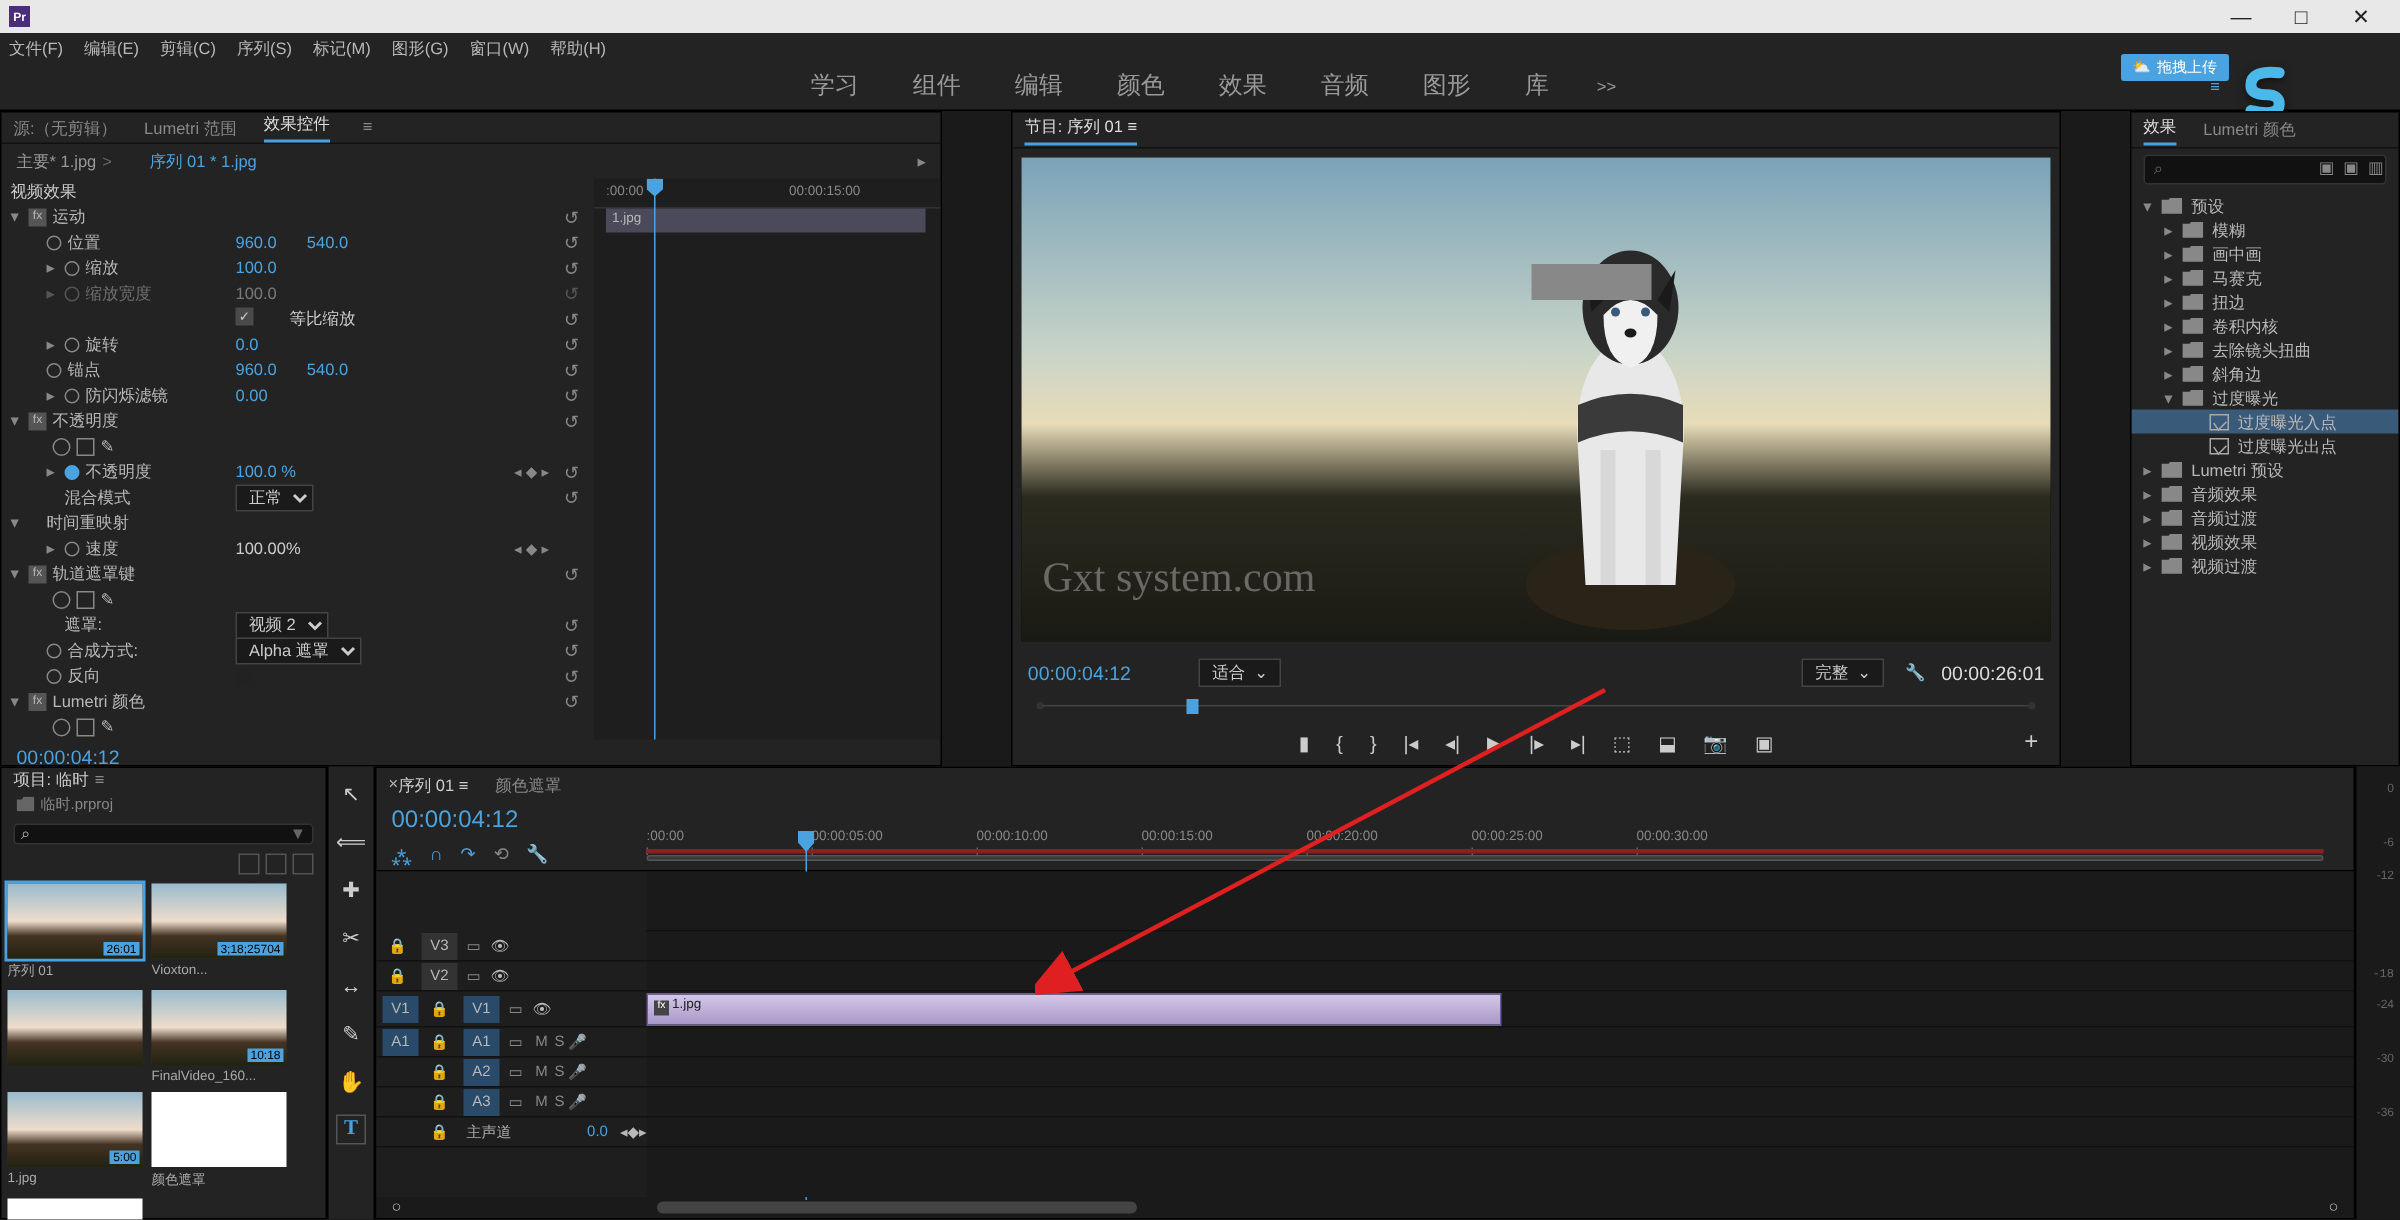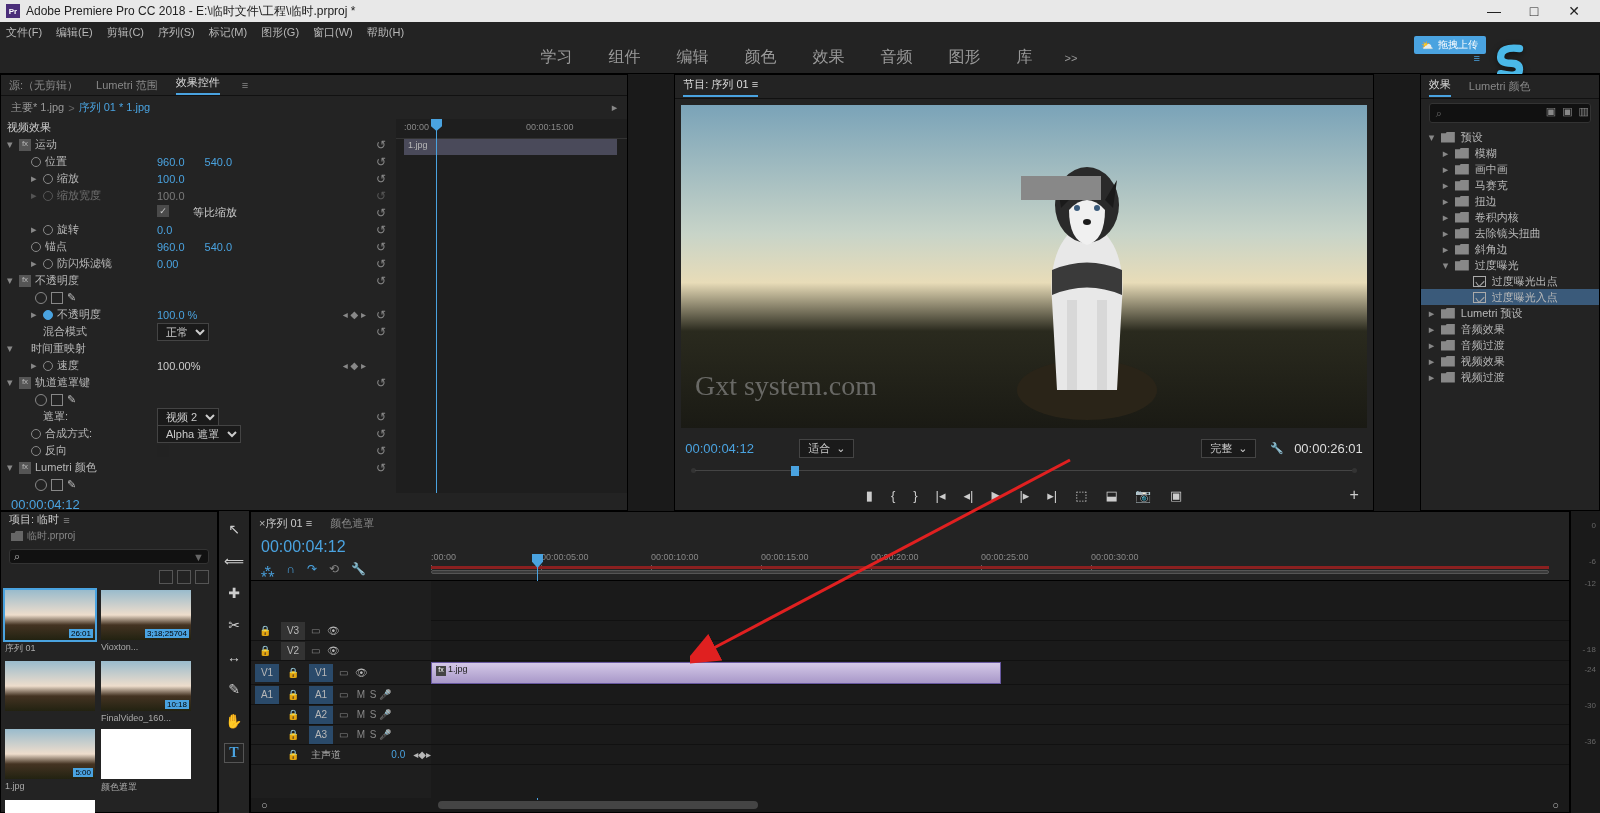--- a/index.html
+++ b/index.html
@@ -14,21 +14,21 @@
 .workspacebar .ws { margin: 0 18px; color: #999; cursor: pointer; font-size: 16px; }
 .workspacebar .overflow { margin-left: 14px; color: #999; }
 .workspacebar .listicon { position: absolute; right: 120px; color: #4aa3e0; }
 .main { display: flex; height: 437px; gap: 46px; }
 .panel { background: #232323; border: 1px solid #000; display: flex; flex-direction: column; }
 .panelhead { height: 24px; display: flex; align-items: center; padding: 0 8px; border-bottom: 1px solid #111; }
 .panelhead .tab { margin-right: 18px; color: #888; cursor: pointer; }
 .panelhead .tab.active { color: #ddd; border-bottom: 2px solid #4aa3e0; padding-bottom: 3px; }
 .panelhead .menu { color: #888; margin-left: 4px; }
 .ec-sourcehead { padding: 4px 10px; font-size: 11px; color: #999; display:flex; align-items:center;}
-.ec-sourcehead .seq { color: #4aa3e0; margin-left: 0;}
+.ec-sourcehead .seq { color: #4aa3e0; margin-left: 21px;}
 .ec-body { display: flex; height: 100%; }
 .ec-props { width: 395px; overflow-y: auto; }
 .ec-tl { flex: 1; background: #1e1e1e; position: relative; }
 .ec-row { display: flex; align-items: center; height: 17px; padding-left: 6px; position: relative; }
 .ec-row .nm { flex: 0 0 150px; display: flex; align-items: center; }
 .ec-row .vl { flex: 1; color: #4aa3e0; display:flex; gap:20px;}
 .ec-row .vl.white { color: #ccc; }
 .ec-row .tw { width: 10px; color: #888; margin-right: 2px; }
 .ec-row .fx { width: 12px; height: 12px; background: #555; margin-right: 4px; font-size:8px; text-align:center;}
 .ec-row .stop { width:10px; height:10px; border:1px solid #888; border-radius:50%; margin-right:4px;}
@@ -148,21 +148,20 @@
 select.dd { background:#1a1a1a; border:1px solid #444; color:#ccc; font-size:11px; padding:1px 4px;}
 
 .proj-filter{display:flex;justify-content:flex-end;padding:2px 8px;gap:4px;}
 .proj-filter .ic{width:14px;height:14px;border:1px solid #555;}
 </style>
 </head>
 <body>
 
 <div class="titlebar">
   <span class="icon">Pr</span>
-  <span><span>Adobe Premiere Pro CC 2018</span> - <span>E:\临时文件\工程\临时.prproj *</span></span>
   <span class="spacer"></span>
   <span class="winbtn">—</span>
   <span class="winbtn">□</span>
   <span class="winbtn">✕</span>
 </div>
 
 <div class="menubar">
   <span>文件(F)</span>
   <span>编辑(E)</span>
   <span>剪辑(C)</span>
@@ -540,29 +539,29 @@
         <div class="eff-item d1">
           <span class="tw">▸</span>
           <span class="folder"></span>
           <span>斜角边</span>
         </div>
         <div class="eff-item d1">
           <span class="tw">▾</span>
           <span class="folder"></span>
           <span>过度曝光</span>
         </div>
+        <div class="eff-item d2 sel">
+          <span class="tw"></span>
+          <span class="preset"></span>
+          <span>过度曝光入点</span>
+        </div>
         <div class="eff-item d2">
           <span class="tw"></span>
           <span class="preset"></span>
           <span>过度曝光出点</span>
-        </div>
-        <div class="eff-item d2 sel">
-          <span class="tw"></span>
-          <span class="preset"></span>
-          <span>过度曝光入点</span>
         </div>
         <div class="eff-item d0">
           <span class="tw">▸</span>
           <span class="folder"></span>
           <span>Lumetri 预设</span>
         </div>
         <div class="eff-item d0">
           <span class="tw">▸</span>
           <span class="folder"></span>
           <span>音频效果</span>

